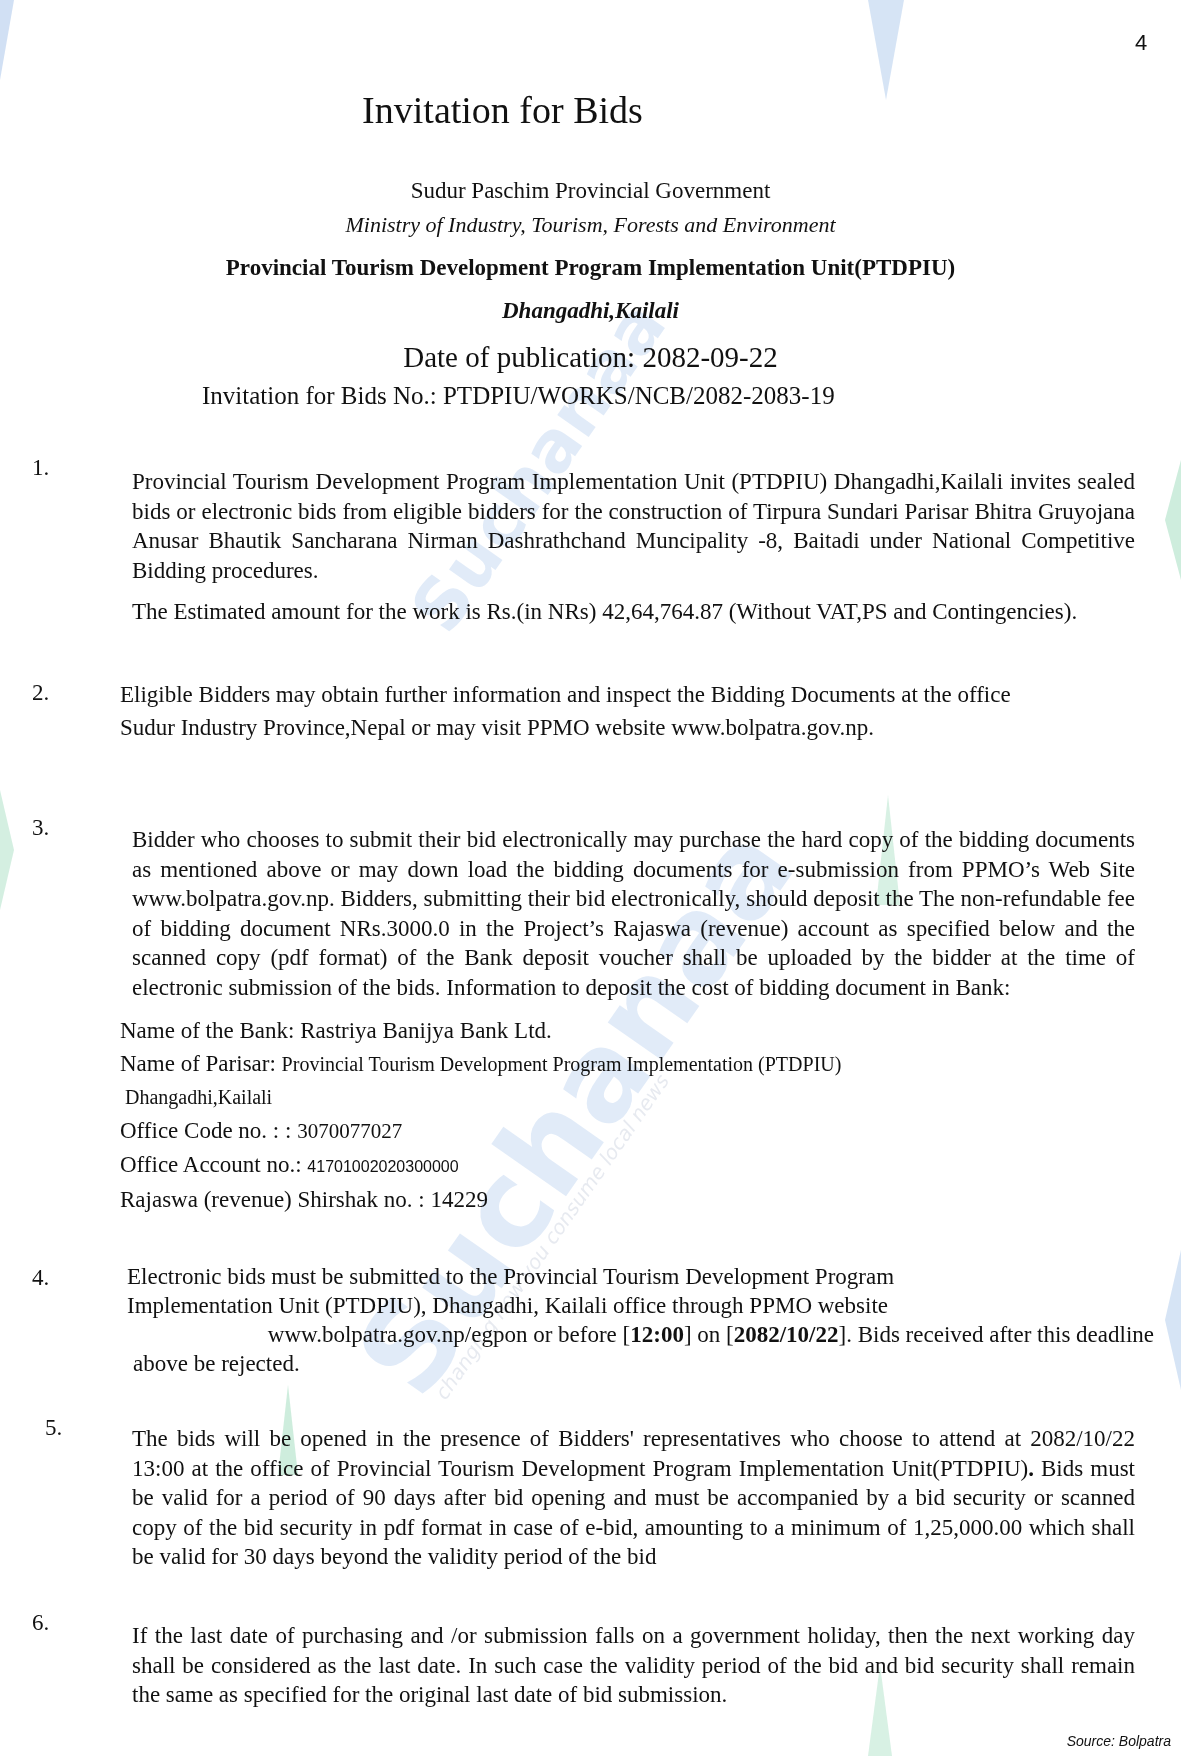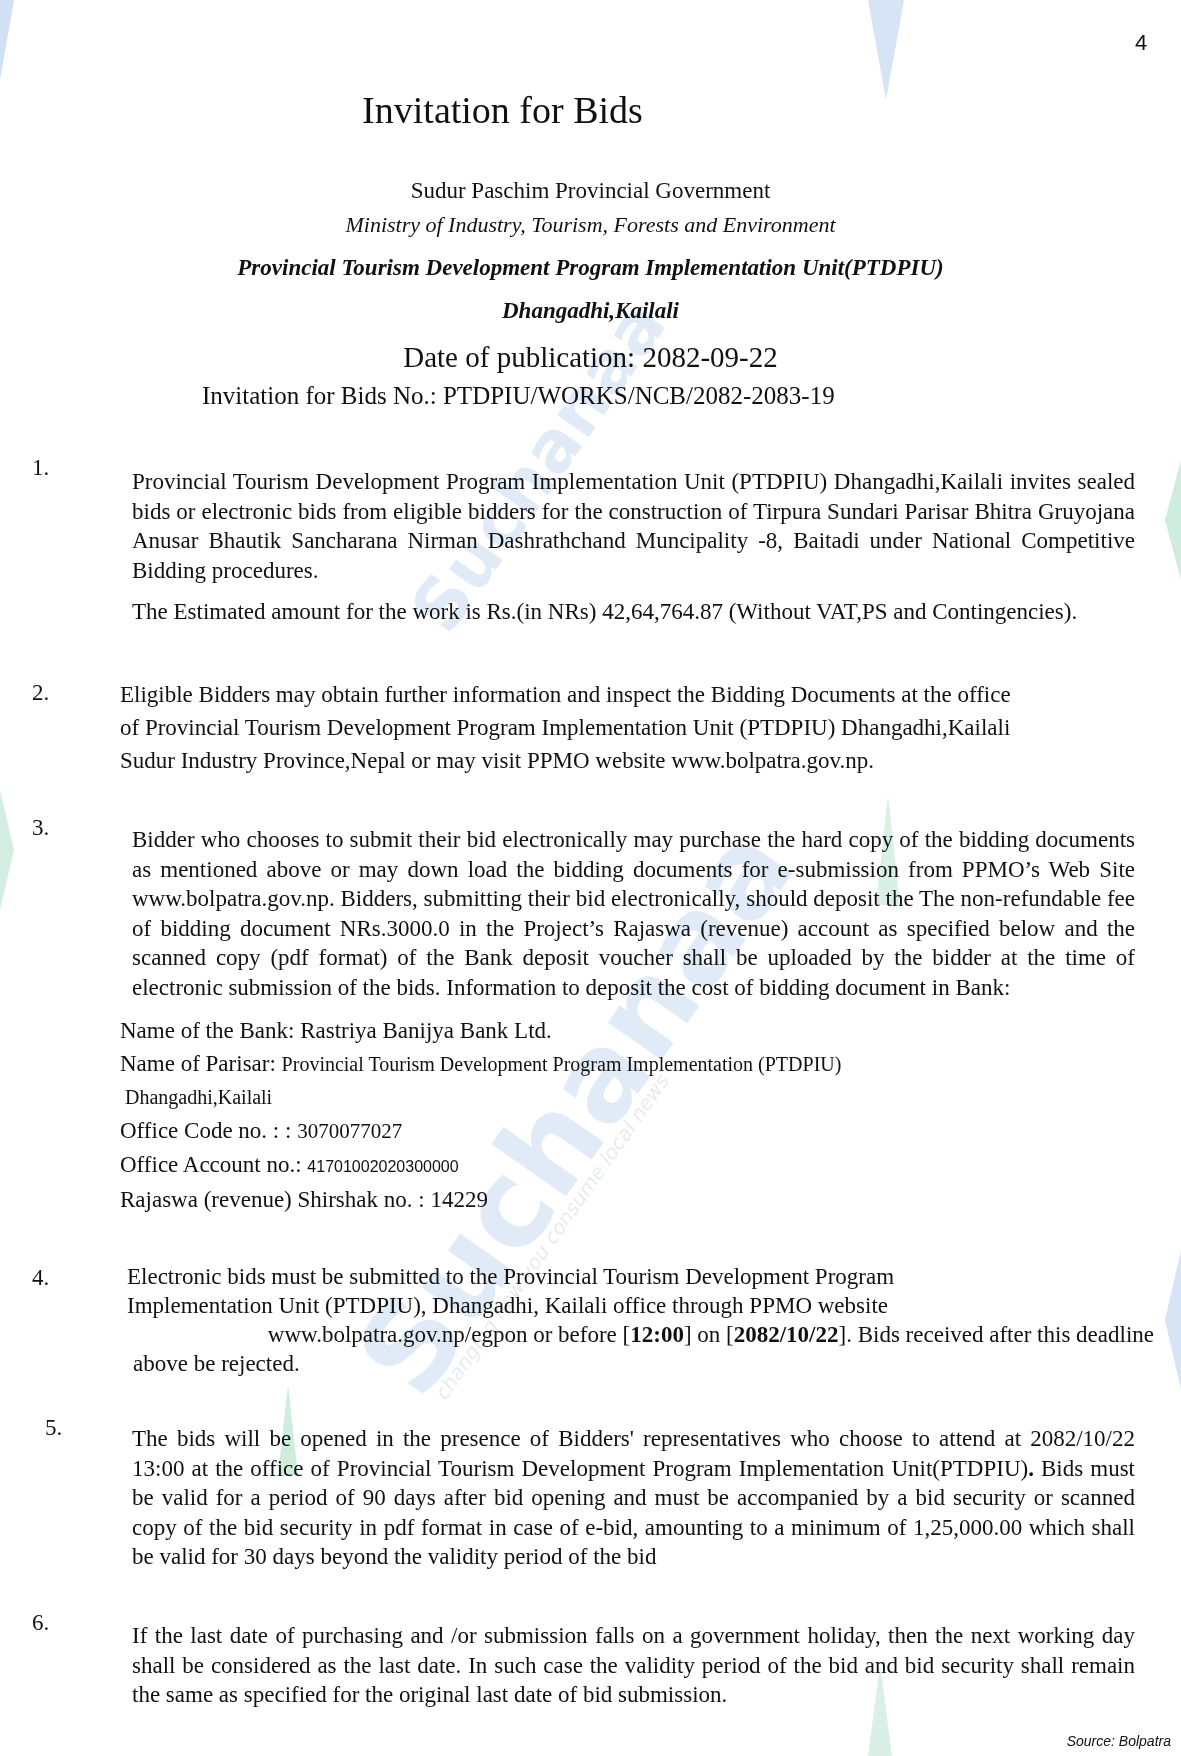--- a/index.html
+++ b/index.html
@@ -18,21 +18,21 @@
     .wm-tag {
       position: absolute; font-family: "DejaVu Sans", sans-serif; font-style: italic;
       color: rgba(120,140,170,0.18); font-size: 20px; transform: rotate(-55deg);
       transform-origin: left top; white-space: nowrap;
     }
     .page-number { position: absolute; left: 1135px; top: 30px; font-size: 22px; font-family: "Liberation Sans", sans-serif; }
     .title { position: absolute; left: 0; width: 1005px; top: 88px; text-align: center; font-size: 38px; }
     .center { position: absolute; left: 0; width: 1181px; text-align: center; }
     .h-gov { top: 178px; font-size: 23px; }
     .h-min { top: 212px; font-size: 22px; font-style: italic; }
-    .h-unit { top: 255px; font-size: 23px; font-style: italic; font-weight: bold; }
+    .h-unit { top: 255px; font-size: 23px; font-weight: bold; }
     .h-loc { top: 298px; font-size: 23px; font-style: italic; font-weight: bold; }
     .h-date { top: 341px; font-size: 29px; }
     .h-ifb { position: absolute; left: 202px; top: 382px; font-size: 25px; text-align: right; }
     .item { position: absolute; left: 0; width: 1181px; }
     .num { position: absolute; left: 32px; font-size: 23px; }
     .para {
       position: absolute; left: 120px; width: 1027px; font-size: 23px;
       line-height: 29.5px; text-align: justify; margin: 0;
     }
     .para p { margin: 12px; }
@@ -75,21 +75,20 @@
   <div class="para" style="top:455px;">
     <p>Provincial Tourism Development Program Implementation Unit (PTDPIU) Dhangadhi,Kailali invites sealed bids or electronic bids from eligible bidders for the construction of  Tirpura Sundari Parisar Bhitra Gruyojana Anusar Bhautik Sancharana Nirman Dashrathchand Muncipality -8, Baitadi under National Competitive Bidding procedures.</p>
     <p style="margin-top:5px;">The Estimated amount for the work is Rs.(in NRs) 42,64,764.87 (Without  VAT,PS and Contingencies).</p>
   </div>
 </div>
 
 <div class="item">
   <span class="num" style="top:680px;">2.</span>
   <div class="para" style="top:678px;text-align:left;line-height:33px;">
     <div class="line">Eligible Bidders may obtain further information and inspect the Bidding Documents at the office</div>
-    <div class="line">of Provincial Tourism Development Program Implementation Unit (PTDPIU) Dhangadhi,Kailali</div>
     <div class="line">Sudur Industry Province,Nepal or may visit PPMO website www.bolpatra.gov.np.</div>
   </div>
 </div>
 
 <div class="item">
   <span class="num" style="top:815px;">3.</span>
   <div class="para" style="top:813px;">
     <p>Bidder who chooses to submit their bid electronically may purchase the hard copy of the bidding documents as mentioned above or may down load the bidding documents for e-submission from PPMO’s Web Site www.bolpatra.gov.np. Bidders, submitting their bid electronically, should  deposit the  The non-refundable fee of  bidding  document NRs.3000.0 in  the Project’s  Rajaswa (revenue) account as specified below and the scanned copy (pdf format) of the Bank deposit voucher shall be uploaded by the bidder at the time of electronic submission of the bids. Information to deposit the cost of bidding document in Bank:</p>
     <div class="line">
       <span>Name of the Bank:</span>

